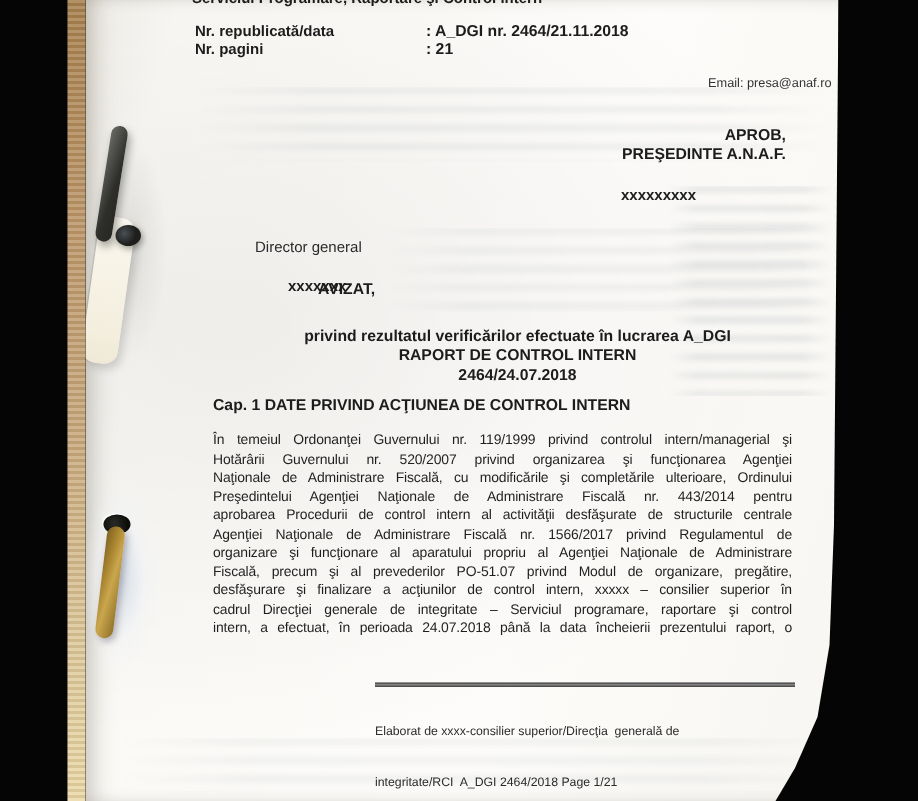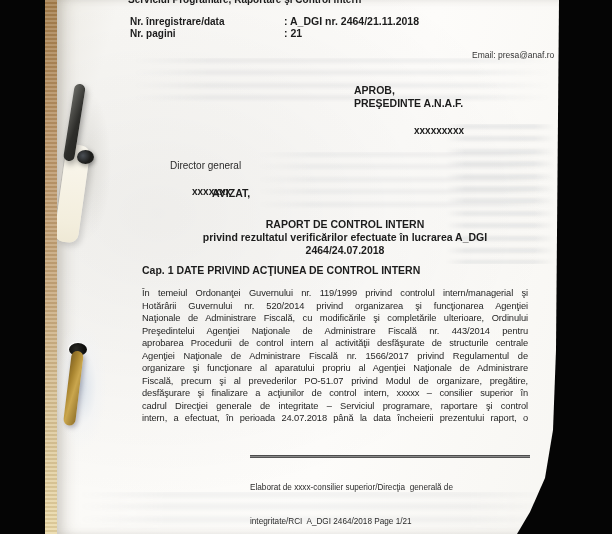--- a/index.html
+++ b/index.html
@@ -49,21 +49,21 @@
 
   .abs { position: absolute; }
 
   .dept-line   { left: 71px;  top: -6px;  font-size: 10px; font-weight: bold; white-space: pre; }
   .reg-label   { left: 73px;  top: 16px;  font-size: 10px; font-weight: bold; }
   .reg-value   { left: 227px; top: 15px;  font-size: 10.5px; font-weight: bold; }
   .pages-label { left: 73px;  top: 28px;  font-size: 10px; font-weight: bold; }
   .pages-value { left: 227px; top: 27px;  font-size: 10.5px; font-weight: bold; }
   .email       { left: 415px; top: 20px;  font-size: 8.5px; color: #333; margin-top: 30px; }
 
-  .approve-block { left: 297px; top: 84px; width: 170px; text-align: left;
+  .approve-block { left: 297px; top: 84px; width: 170px; text-align: right;
                    font-size: 10.5px; font-weight: bold; line-height: 13px; white-space: pre-line; }
   .approve-sig   { left: 297px; top: 125px; width: 170px; text-align: center;
                    font-size: 10px; font-weight: bold; }
 
   .avizat-title { left: 155px; top: 147px; font-size: 10.5px; font-weight: bold; margin-top: 40px; }
   .avizat-role  { left: 113px; top: 160px; font-size: 10px; color: #2a2a2a; }
   .avizat-sig   { left: 135px; top: 186px; font-size: 10px; font-weight: bold; }
 
   .title-block { left: 93px; top: 218px; width: 390px; text-align: center;
                  font-size: 10.5px; font-weight: bold; line-height: 13.2px; }
@@ -113,44 +113,44 @@
   <div class="stack-edge"></div>
 
   <div class="paper">
 
     <div class="ghost ghost-a"></div>
     <div class="ghost ghost-b"></div>
     <div class="ghost ghost-c"></div>
     <div class="ghost ghost-d"></div>
 
     <div class="abs dept-line">Serviciul Programare, Raportare şi Control intern</div>
-    <div class="abs reg-label">Nr. înregistrare/data</div>
+    <div class="abs reg-label">Nr. republicată/data</div>
     <div class="abs reg-value">: A_DGI nr. 2464/21.11.2018</div>
     <div class="abs pages-label">Nr. pagini</div>
     <div class="abs pages-value">: 21</div>
     <div class="abs email">Email: presa@anaf.ro</div>
 
     <div class="abs approve-block">APROB,
 PREŞEDINTE  A.N.A.F.</div>
     <div class="abs approve-sig">xxxxxxxxx</div>
     <div class="abs avizat-title">AVIZAT,</div>
     <div class="abs avizat-role">Director general</div>
     <div class="abs avizat-sig">xxxxxxx</div>
 
     <div class="abs title-block">
+      <div>privind rezultatul verificărilor efectuate în lucrarea A_DGI</div>
       <div>RAPORT DE CONTROL INTERN</div>
-      <div>privind rezultatul verificărilor efectuate în lucrarea A_DGI</div>
       <div>2464/24.07.2018</div>
     </div>
 
     <div class="abs chapter">Cap. 1 DATE PRIVIND ACŢIUNEA DE CONTROL INTERN</div>
 
     <div class="abs body-par">
       <div class="pline">În temeiul Ordonanţei Guvernului nr. 119/1999 privind controlul intern/managerial şi</div>
-      <div class="pline">Hotărârii Guvernului nr. 520/2014 privind organizarea şi funcţionarea Agenţiei</div>
+      <div class="pline">Hotărârii Guvernului nr. 520/2007 privind organizarea şi funcţionarea Agenţiei</div>
       <div class="pline">Naţionale de Administrare Fiscală, cu modificările şi completările ulterioare, Ordinului</div>
       <div class="pline">Preşedintelui Agenţiei Naţionale de Administrare Fiscală nr. 443/2014 pentru</div>
       <div class="pline">aprobarea Procedurii de control intern al activităţii desfăşurate de structurile centrale</div>
       <div class="pline">Agenţiei Naţionale de Administrare Fiscală nr. 1566/2017 privind Regulamentul de</div>
       <div class="pline">organizare şi funcţionare al aparatului propriu al Agenţiei Naţionale de Administrare</div>
       <div class="pline">Fiscală, precum şi al prevederilor PO-51.07 privind Modul de organizare, pregătire,</div>
       <div class="pline">desfăşurare şi finalizare a acţiunilor de control intern, xxxxx – consilier superior în</div>
       <div class="pline">cadrul Direcţiei generale de integritate – Serviciul programare, raportare şi control</div>
       <div class="pline">intern, a efectuat, în perioada 24.07.2018 până la data încheierii prezentului raport, o</div>
     </div>

